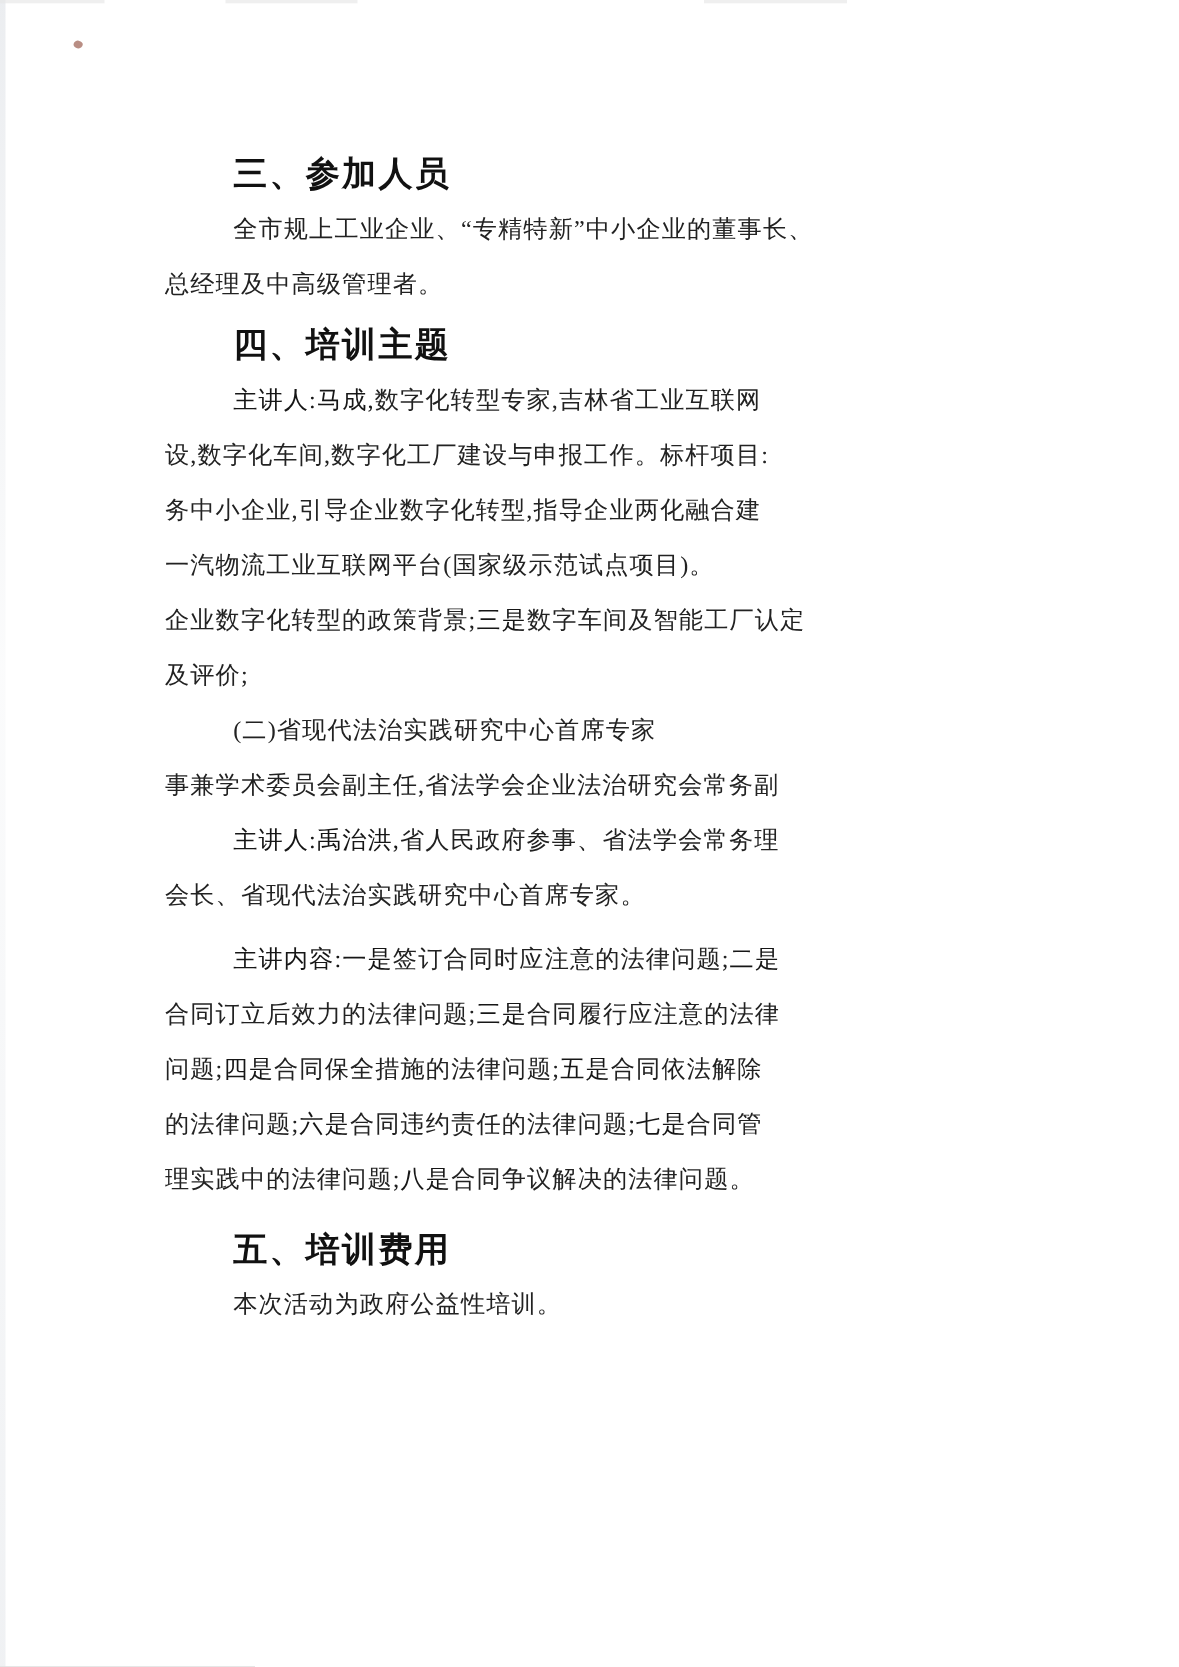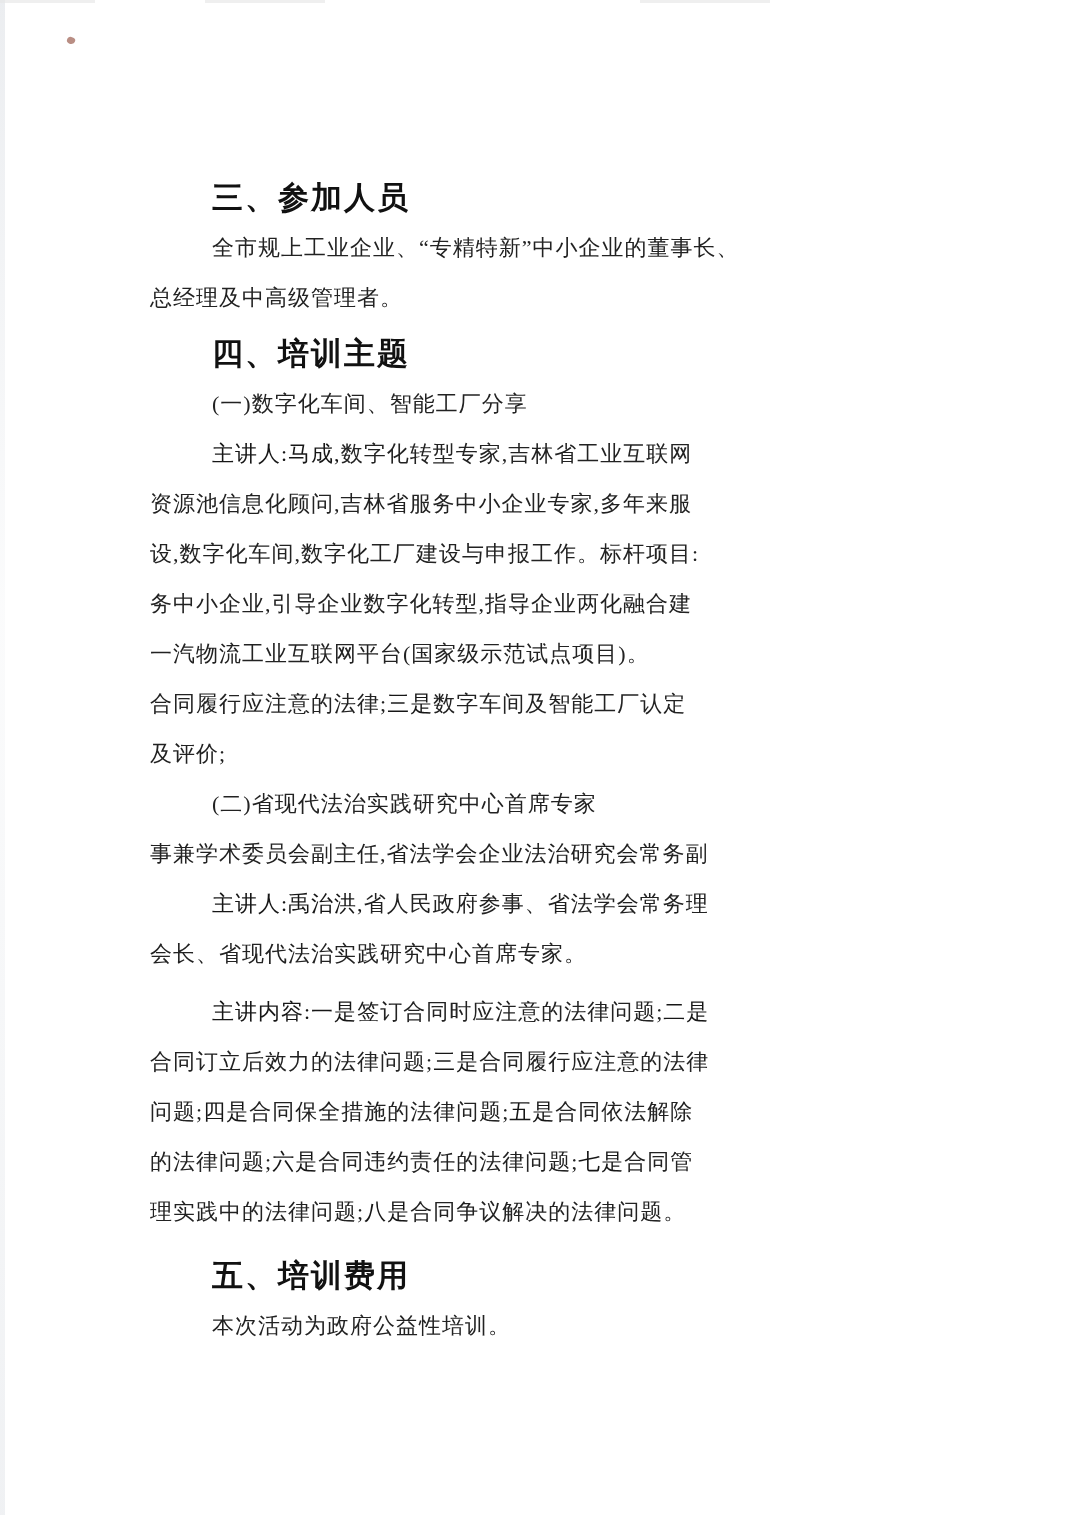--- a/index.html
+++ b/index.html
@@ -20,21 +20,21 @@
   .top-smudge{position:absolute;top:0;height:3px;background:#e6e6e6;opacity:.65;pointer-events:none;}
   .smudge-a{left:0;width:95px;}
   .smudge-b{left:205px;width:120px;}
   .smudge-c{left:640px;width:130px;}
   .speck{
     position:absolute;left:67px;top:37px;width:8px;height:7px;
     background:#ad7a6e;border-radius:50% 40% 55% 45%;
     transform:rotate(28deg);opacity:.85;
   }
   .content{
-    position:absolute;left:150px;top:133px;width:770px;margin-top:40px;
+    position:absolute;left:150px;top:133px;width:770px;
   }
   .line{
     height:50px;line-height:50px;
     font-size:22px;letter-spacing:1px;
     white-space:nowrap;
     color:#222222;
   }
   .ind{padding-left:62px;}
   .hd{
     font-family:"Liberation Sans", sans-serif;
@@ -59,34 +59,32 @@
   <div class="content">
 
     <div class="line ind hd"><span>三、参加人员</span></div>
 
     <div class="line ind"><span>全市规上工业企业、“专精特新”中小企业的董事长、</span></div>
 
     <div class="line"><span>总经理及中高级管理者。</span></div>
 
     <div class="line ind hd gap-sm"><span>四、培训主题</span></div>
 
-    <div class="line ind"><span>(一)数字化车间、智能工厂分享</span></div>
 
     <div class="line ind"><span class="b">主讲人:马成,</span><span>数字化转型专家,吉林省工业互联网</span></div>
 
-    <div class="line"><span>资源池信息化顾问,吉林省服务中小企业专家,多年来服</span></div>
 
     <div class="line"><span>设,数字化车间,数字化工厂建设与申报工作。标杆项目:</span></div>
 
     <div class="line"><span>务中小企业,引导企业数字化转型,指导企业两化融合建</span></div>
 
     <div class="line"><span>一汽物流工业互联网平台(国家级示范试点项目)。</span></div>
 
 
-    <div class="line"><span>合同履行应注意的法律;</span><span class="b">三是</span><span>数字车间及智能工厂认定</span></div>
+    <div class="line"><span>企业数字化转型的政策背景;</span><span class="b">三是</span><span>数字车间及智能工厂认定</span></div>
 
     <div class="line"><span>及评价;</span></div>
 
     <div class="line ind"><span>(二)省现代法治实践研究中心首席专家</span></div>
 
     <div class="line"><span>事兼学术委员会副主任,省法学会企业法治研究会常务副</span></div>
 
     <div class="line ind"><span class="b">主讲人:禹治洪,</span><span>省人民政府参事、省法学会常务理</span></div>
 
     <div class="line"><span>会长、省现代法治实践研究中心首席专家。</span></div>

